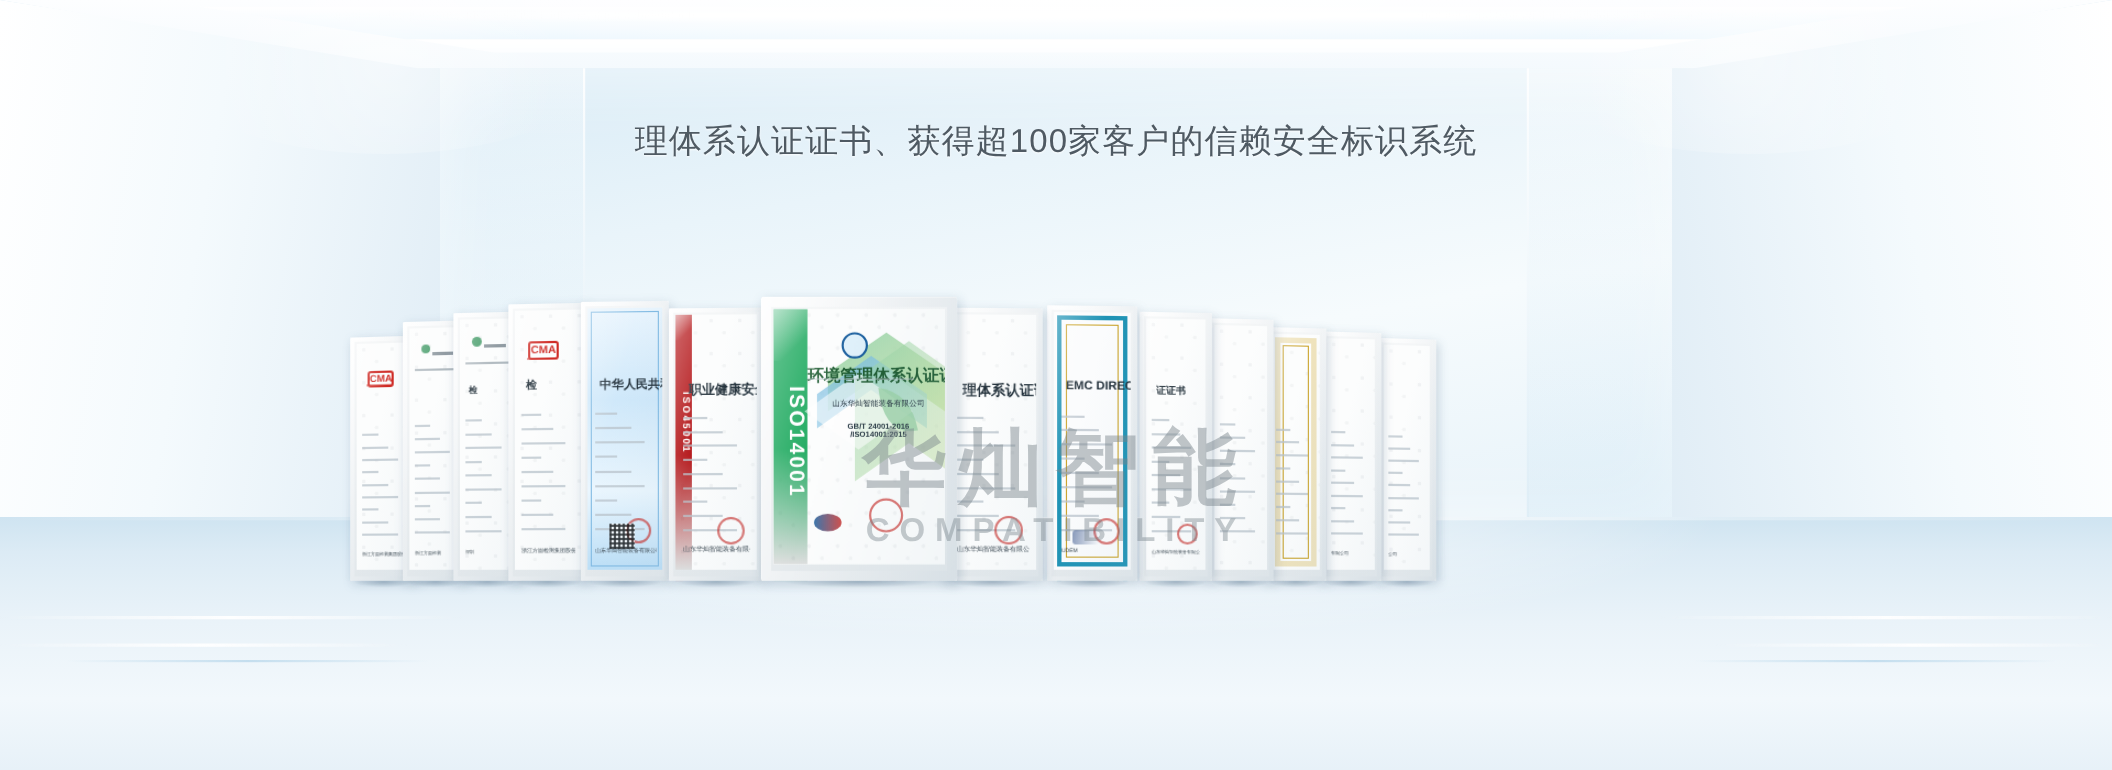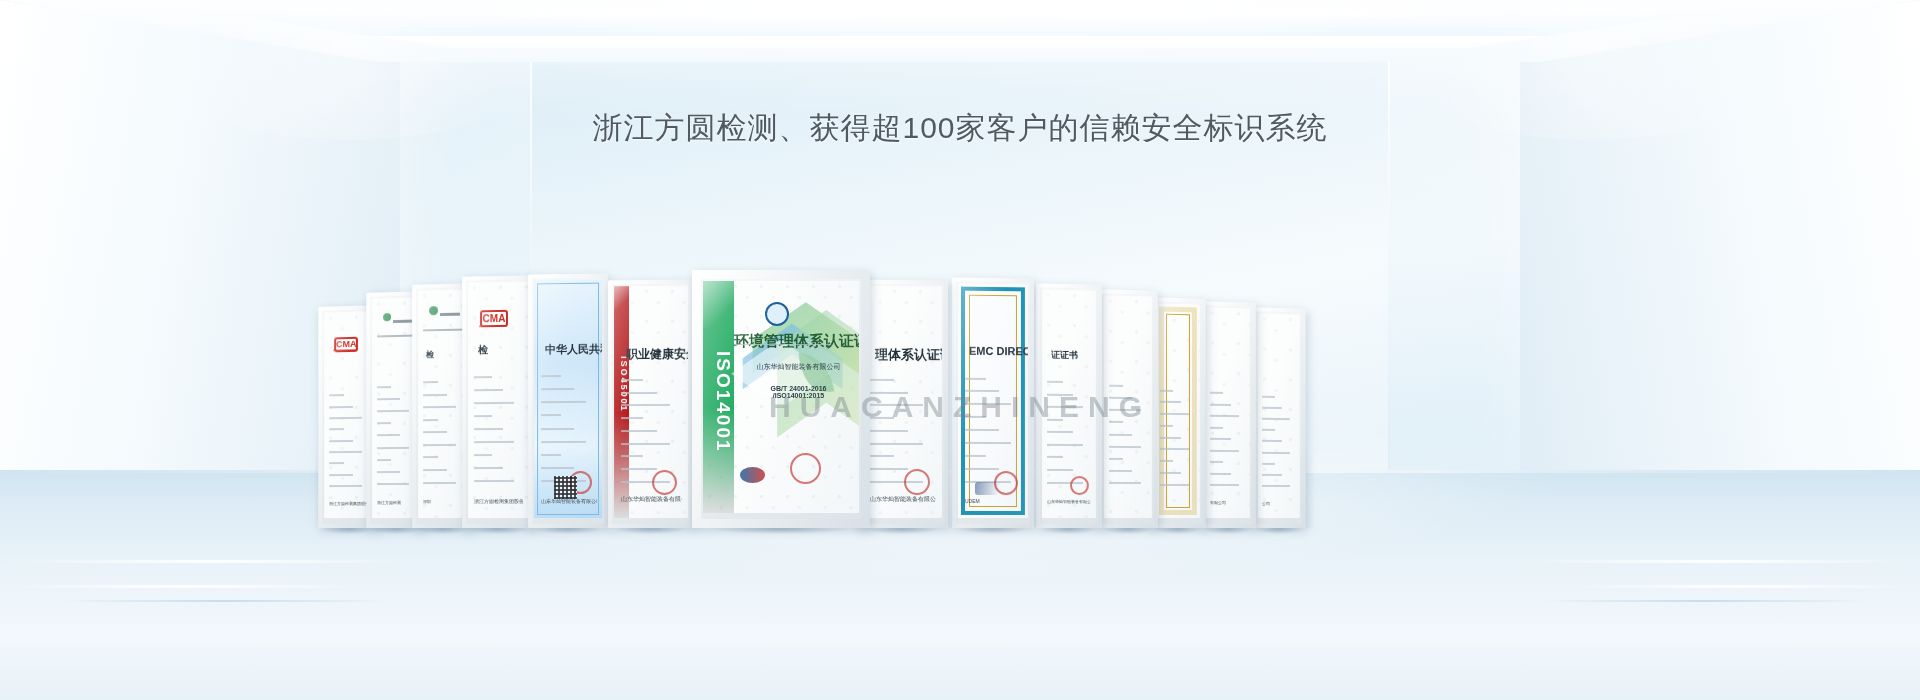--- a/index.html
+++ b/index.html
@@ -140,21 +140,21 @@
     <div class="floorline" style="left:1560px;top:585px;width:360px;"></div>
     <div class="floorband" style="left:60px;top:600px;width:330px;"></div>
     <div class="floorband" style="left:1540px;top:600px;width:330px;"></div>
     <div class="floorband" style="left:0;top:470px;width:1920px;background:linear-gradient(90deg,rgba(255,255,255,0),rgba(255,255,255,.9),rgba(255,255,255,0));height:3px;"></div>
 
     <div class="flare" style="left:140px;top:-40px;width:420px;height:180px;opacity:.55;"></div>
     <div class="flare" style="left:1380px;top:-40px;width:420px;height:180px;opacity:.55;"></div>
   </div>
 
   <div class="headwrap">
-    <div class="subtitle">浙江方圆检测、获得超100家客户的信赖安全标识系统</div>
+    <div class="subtitle">理体系认证证书、获得超100家客户的信赖安全标识系统</div>
   </div>
 
   <div class="certwall" id="certwall">
       <div class="cert" style="left: 318px; width: 62px; height: 222px; transform: perspective(900px) rotateY(-7deg); transform-origin: center bottom; z-index: 24;">
         <div style="position:absolute;inset:0;background:linear-gradient(115deg,#ffffff,#eff2f4 45%,#dfe5e9);"></div>
         <div style="position:absolute;inset:4px;background:linear-gradient(180deg,#f3f5f6,#e4e9ec);"></div>
         <div class="inner" style="left:6px;top:6px;width:50px;height:206px;">
           <div class="paper"></div>
           <div style="position:absolute;inset:0;opacity:.5;background-image:radial-gradient(circle at 25% 18%,rgba(160,168,175,.22) 0 1.5px,transparent 2px),radial-gradient(circle at 70% 55%,rgba(160,168,175,.20) 0 1.5px,transparent 2px);background-size:26px 30px;"></div>
           <div class="cmalogo" style="left:10px;top:25px;width:20px;height:11px;line-height:11px;font-size:9px;">CMA</div>
@@ -810,16 +810,17 @@
             <div class="cline" style="left:4px;top:171px;width:28px;height:1.5px;"></div>
             <div style="position:absolute;left:4px;bottom:12px;width:34px;font-size:4px;color:#3a4750;white-space:nowrap;overflow:hidden;">公司</div>
           </div>
           <div style="position:absolute;inset:0;background:linear-gradient(105deg,rgba(255,255,255,.40),rgba(255,255,255,0) 38%,rgba(150,180,200,.10));pointer-events:none;"></div>
         </div>
         <div class="cert-shadow" style="left: 1246px; width: 66px;"></div>
       </div>
     </div>
 
   <div class="watermark">
-    <div class="wm-en">HUACANZHINENG</div>
+    <div class="wm-cn">华灿智能</div>
+    <div class="wm-en">COMPATIBILITY</div>
   </div>
 
 </div>
 
 </body></html>

